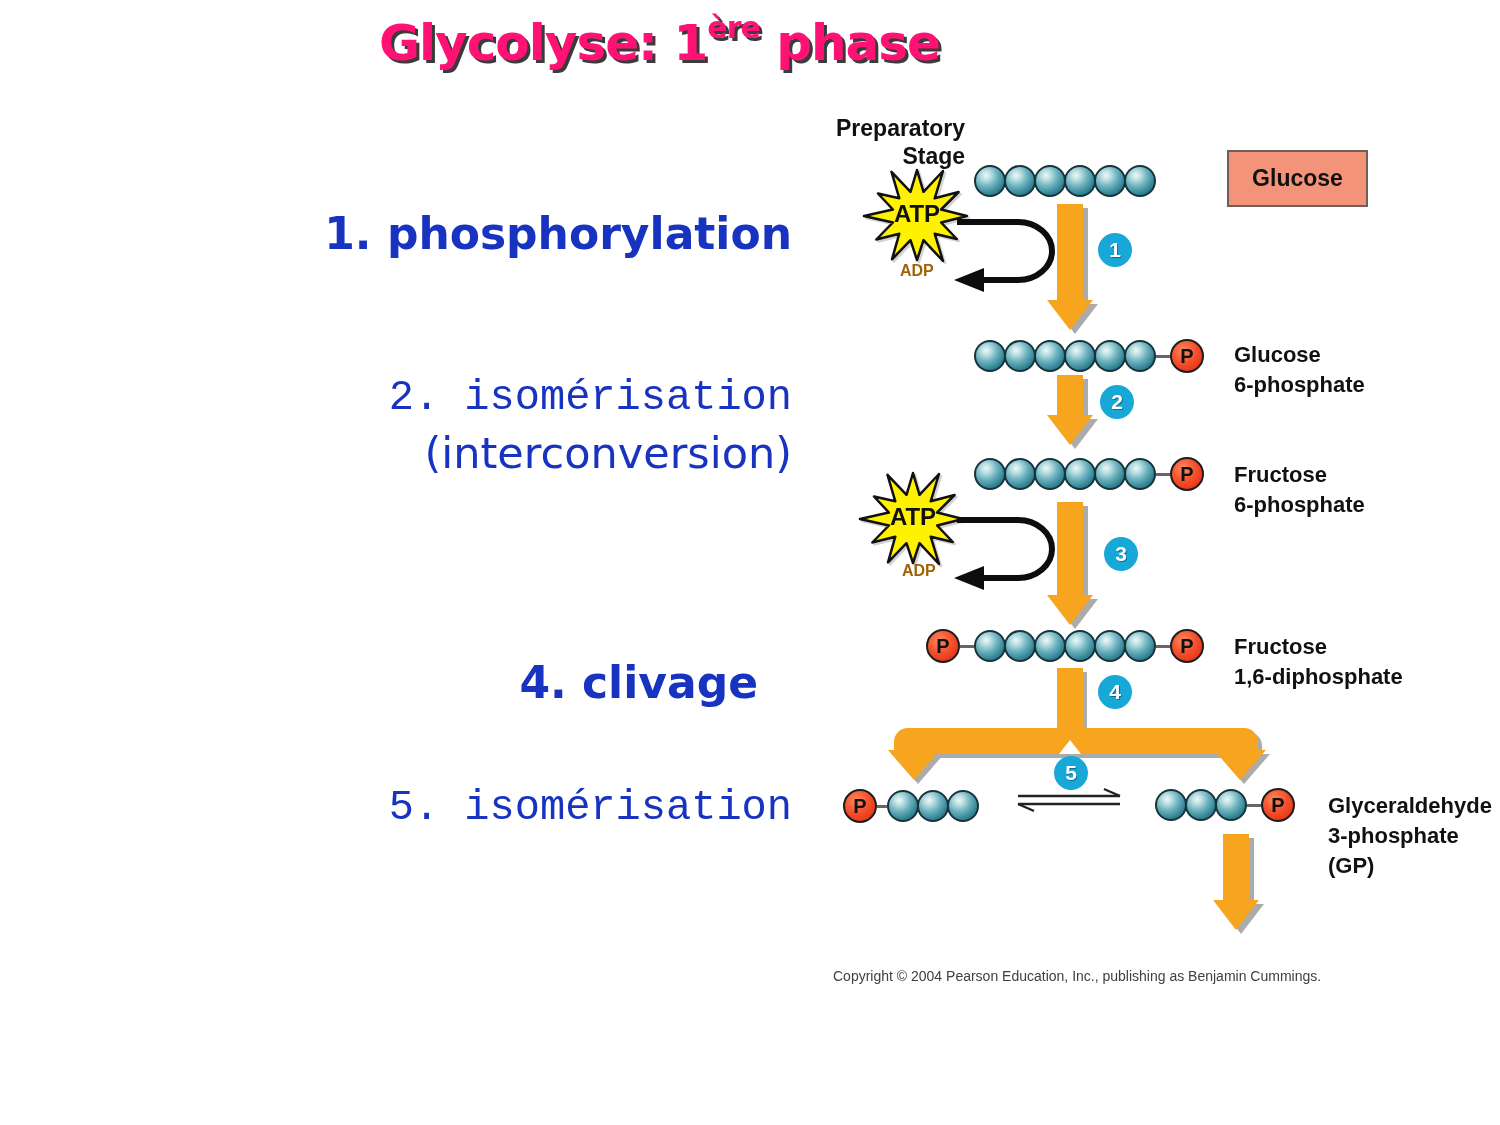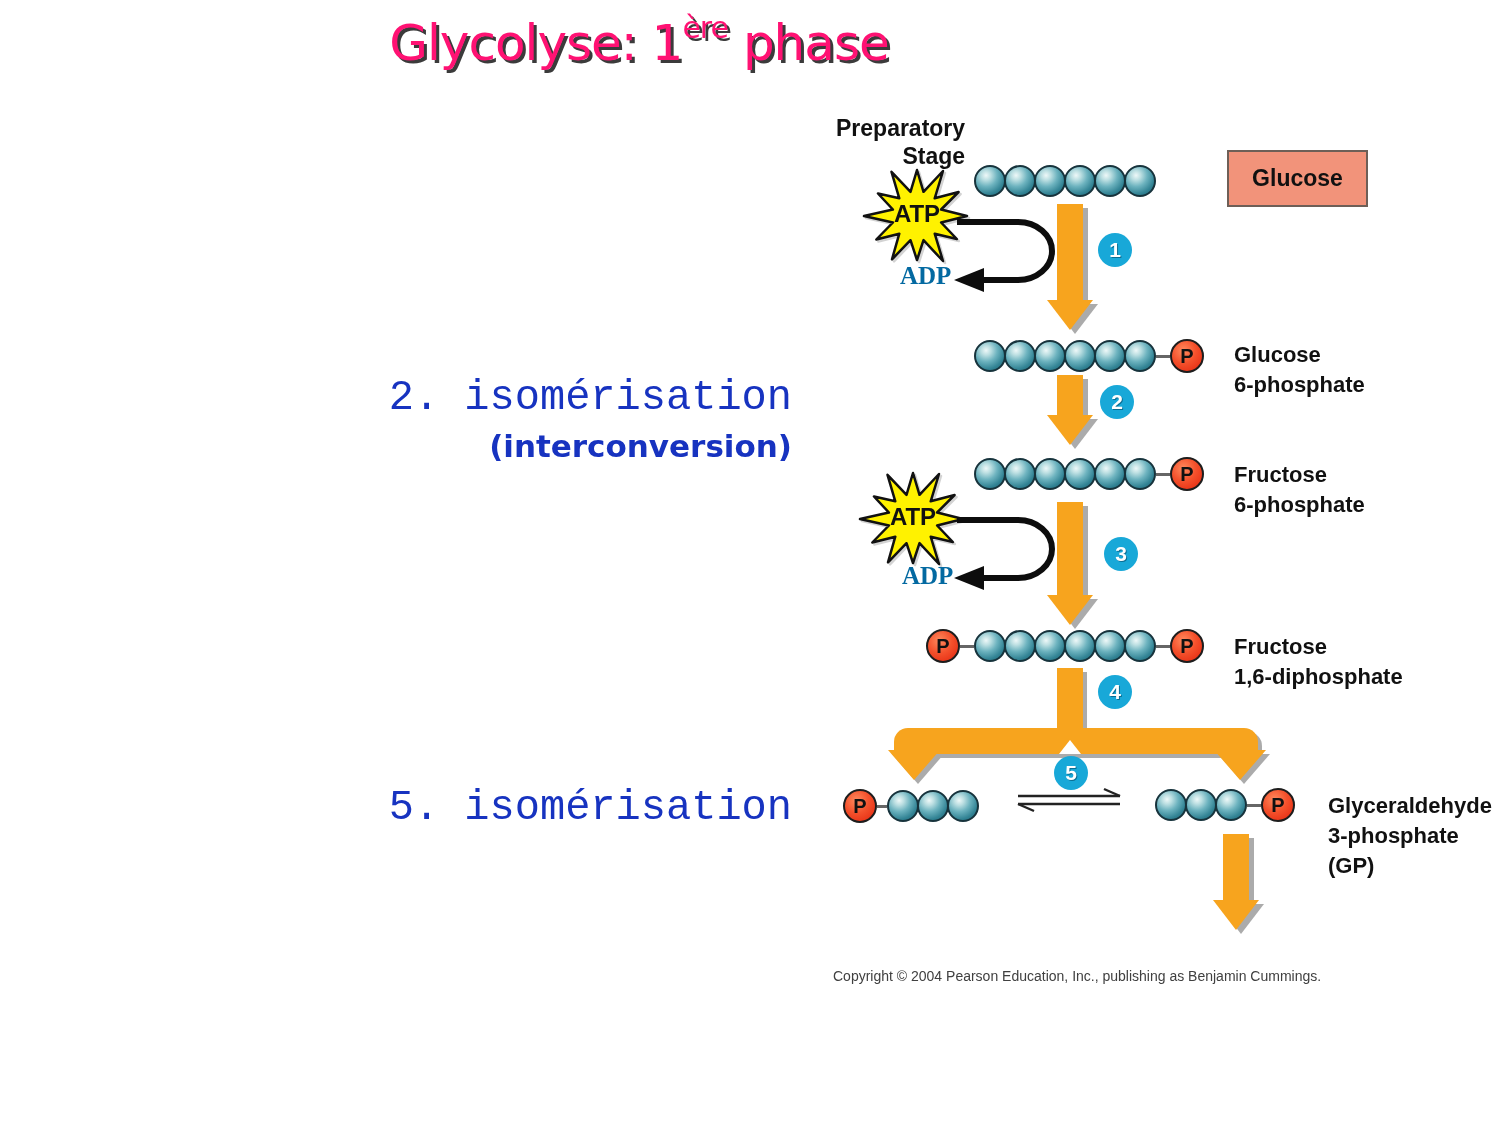--- a/index.html
+++ b/index.html
@@ -1,36 +1,36 @@
 <!DOCTYPE html>
 <html><head>
 <meta charset="utf-8">
 <style>
   html,body { margin:0; padding:0; background:#fff; }
   .slide { position:relative; width:1500px; height:1125px; background:#ffffff;
            font-family:"DejaVu Sans", sans-serif; overflow:hidden; }
 
   
-  .title { position:absolute; left:329px; top:14px; width:620px; text-align:center;
-           font-size:50px; font-weight:normal; color:#ff1273; letter-spacing:-1px;
+  .title { position:absolute; left:320px; top:14px; width:620px; text-align:right;
+           font-size:50px; font-weight:bold; color:#ff1273; letter-spacing:-1px;
            text-shadow:3px 3px 0 #3b3b3b; white-space:nowrap; }
   .title sup { font-size:30px; position:relative; top:-4px; vertical-align:super; }
 
   
   .step { position:absolute; right:708px; color:#1733c0; white-space:nowrap; text-align:right; }
   .step.bold { font-size:44px; font-weight:bold; }
   .step.reg  { font-size:42px; font-weight:normal;font-family:Liberation Mono, monospace; }
-  .step.sub  { font-size:31px; font-weight:bold; }
+  .step.sub  { font-size:43px; font-weight:normal; }
 
   
   .dfont { font-family:"Liberation Sans", sans-serif; }
   .prep { position:absolute; left:836px; top:114px; font-weight:bold; font-size:23px;
           line-height:28px; color:#111;text-align:right; }
   .mlabel { position:absolute; font-weight:bold; font-size:22px; line-height:30px; color:#111; }
-  .adp { position:absolute; font-weight:bold; font-size:25px; color:#0369a1;font-family:Liberation Serif, serif; }
+  .adp { position:absolute; font-weight:bold; font-size:16px; color:#a16207; }
   .copyright { position:absolute; left:833px; top:968px; font-size:14px; color:#404040; }
 
   
   .gbox { position:absolute; left:1227px; top:150px; width:141px; height:57px;
           background:#f2937a; border:2px solid #6e5f57; box-sizing:border-box;
           display:flex; align-items:center; justify-content:center;
           font-weight:bold; font-size:23px; color:#111; }
 
   
   .mol { position:absolute; display:flex; align-items:center; }
@@ -82,22 +82,24 @@
 
   .uarrow, .eq { position:absolute; }
 </style>
 </head>
 <body>
 
 <div class="slide">
 
   <div class="title"><span>Glycolyse: 1</span><sup>ère</sup><span> phase</span></div>
 
+  <div class="step bold" style="top:208px">1. phosphorylation</div>
   <div class="step reg" style="top:374px">2. isomérisation</div>
   <div class="step sub" style="top:428px">(interconversion)</div>
+  <div class="step bold" style="top:657px; right:742px">4. clivage</div>
   <div class="step reg" style="top:784px">5. isomérisation</div>
 
   <div class="prep dfont">
     <div>Preparatory</div>
     <div>Stage</div>
   </div>
 
   <div class="gbox dfont">
     <span>Glucose</span>
   </div>

